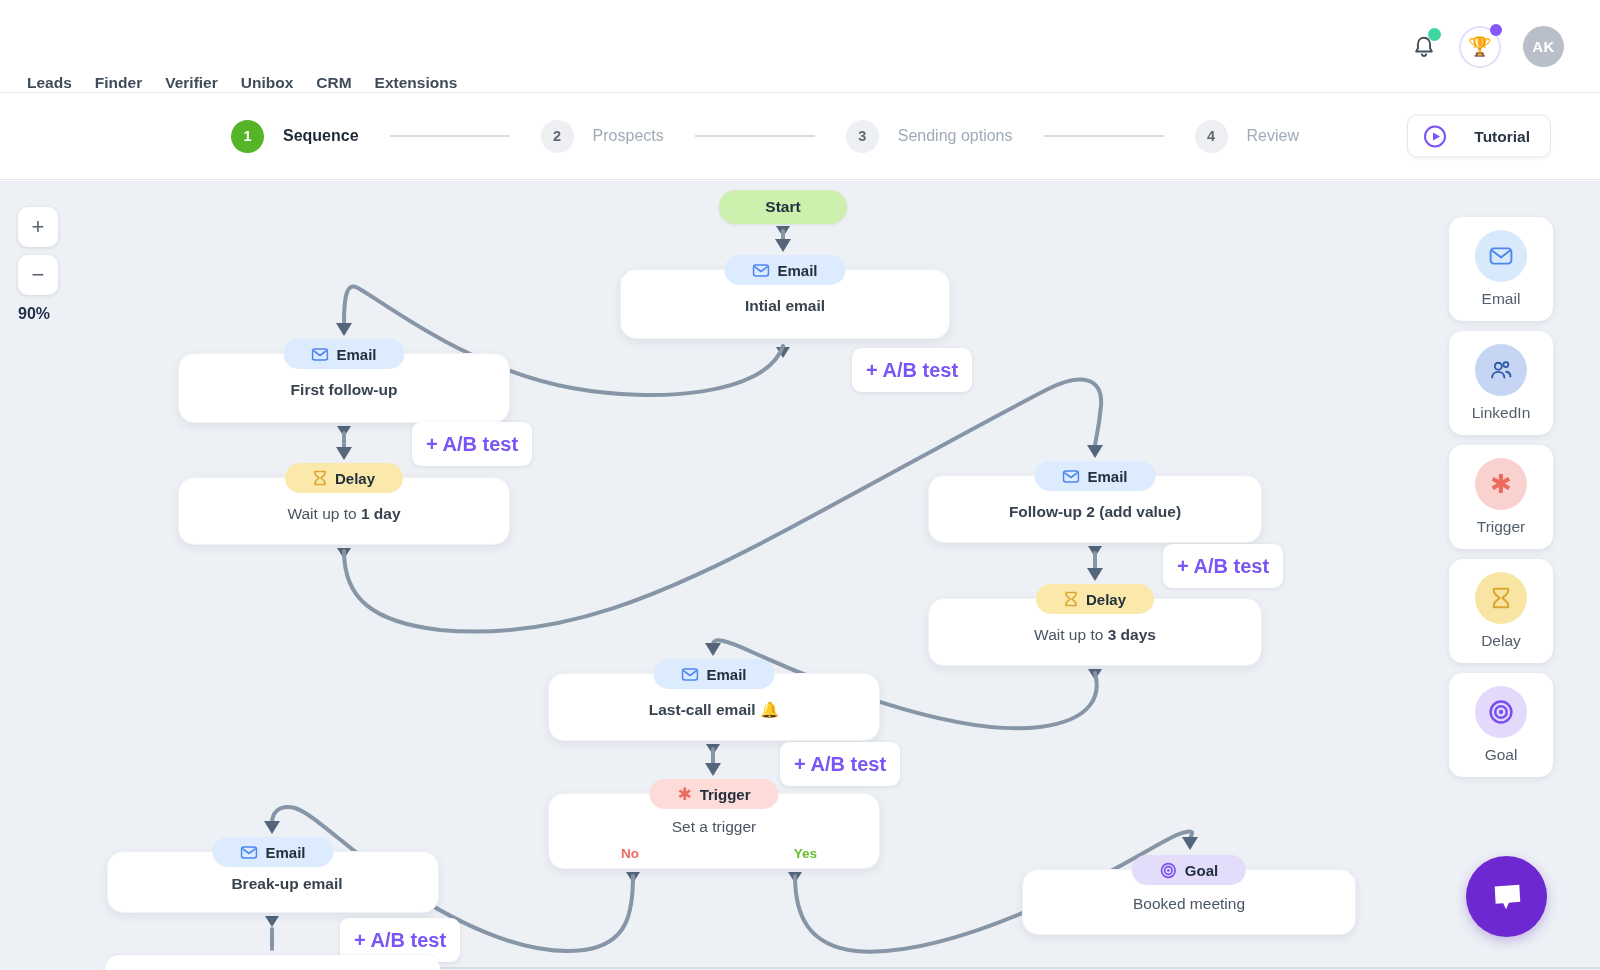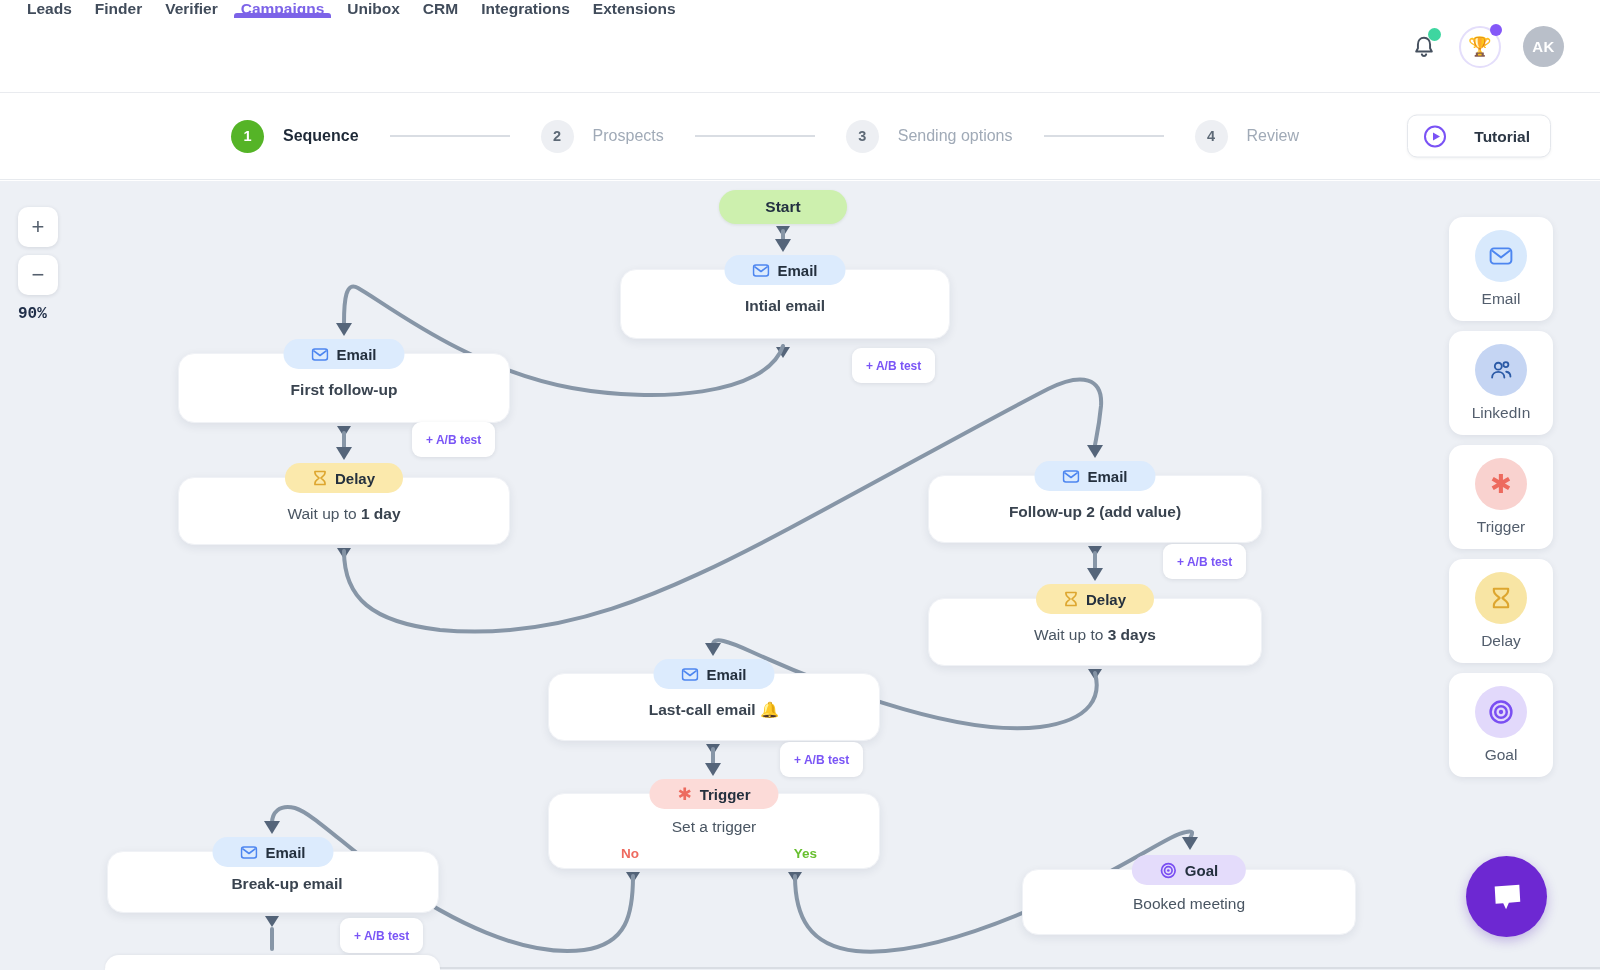--- a/index.html
+++ b/index.html
@@ -3,21 +3,21 @@
 <meta charset="utf-8">
 <style>
   * { margin:0; padding:0; box-sizing:border-box; }
   html,body { width:1600px; height:970px; overflow:hidden; background:#fff;
     font-family:"Liberation Sans","DejaVu Sans",sans-serif; }
   .app { position:relative; width:1600px; height:970px; }
 
   
   .topnav { position:relative; height:93px; background:#fff; border-bottom:1px solid #e9ebef;
     display:flex; align-items:stretch; }
-  .nav-items { display:flex; align-items:flex-start; padding-left:27px; gap:23px; }
+  .nav-items { display:flex; align-items:flex-end; padding-left:27px; gap:23px; }
   .nav-item { display:flex; align-items:center; position:relative; font-size:15.5px;
     font-weight:600; color:#414c5b; cursor:pointer; white-space:nowrap; }
   .nav-item.active { color:#7c63e8; }
   .nav-item.active::after { content:""; position:absolute; left:-7px; right:-7px; bottom:0;
     height:5px; background:#7c63e8; border-radius:3px 3px 0 0; }
   .nav-right { position:absolute; right:36px; top:0; height:93px; display:flex; align-items:center; gap:22px; }
   .bell-wrap { position:relative; width:26px; height:26px; cursor:pointer; }
   .bell-dot { position:absolute; right:-4px; top:-6px; width:13px; height:13px; border-radius:50%;
     background:#3ed6a0; }
   .trophy-wrap { position:relative; width:42px; height:42px; border-radius:50%;
@@ -52,40 +52,40 @@
   
   .canvas { position:absolute; left:0; top:181px; width:1600px; height:789px; background:#edf0f5; }
   .edges { position:absolute; left:0; top:0; pointer-events:none; z-index:1; }
   .edges path { stroke:#8796a7; stroke-width:4; fill:none; stroke-linecap:round; }
   .edges polygon { fill:#55657a; }
 
   .zoom-ctrl { position:absolute; left:18px; top:26px; z-index:5; }
   .zoom-btn { width:40px; height:40px; background:#fff; border-radius:10px;
     box-shadow:0 1px 4px rgba(25,35,55,.12); display:flex; align-items:center; justify-content:center;
     font-size:22px; color:#55606e; cursor:pointer; margin-bottom:8px; font-weight:400; }
-  .zoom-level { margin-top:10px; font-size:16px; font-weight:700; color:#22304a;font-family:Liberation Mono, monospace; }
+  .zoom-level { margin-top:10px; font-size:16px; font-weight:700; color:#22304a; }
 
   .node { position:absolute; z-index:2; background:#fff; border-radius:16px;
     box-shadow:0 3px 10px rgba(30,40,60,.08); border:1px solid #f0f2f6; cursor:pointer; }
   .pill { position:absolute; top:-15px; left:50%; transform:translateX(-50%);
     height:30px; border-radius:16px; display:flex; align-items:center; justify-content:center;
     gap:8px; padding:0 28px; font-size:15px; font-weight:700; color:#24303e; white-space:nowrap; }
   .pill-email { background:#dcebfd; }
   .pill-delay { background:#fbe9ac; }
   .pill-trigger { background:#fcdbd8; }
   .pill-goal { background:#e4dcfb; }
   .node-title { text-align:center; font-size:15.5px; color:#39434f; margin-top:27px; }
   .bold { font-weight:700; }
   .regular { font-weight:400; color:#495562; }
   .start-node { position:absolute; z-index:2; background:#cdf0ae; border-radius:17px;
     display:flex; align-items:center; justify-content:center; font-size:15.5px; font-weight:700;
     color:#233041; cursor:pointer; box-shadow:0 1px 3px rgba(40,80,20,.10); }
-  .ab-pill { position:absolute; z-index:2; height:35px; background:#fff; border-radius:9px;
+  .ab-pill { position:absolute; z-index:2; height:44px; background:#fff; border-radius:9px;
     box-shadow:0 1px 4px rgba(30,40,60,.10); display:flex; align-items:center; padding:0 14px;
-    font-size:12px; font-weight:600; color:#7a55f6; cursor:pointer; white-space:nowrap; }
+    font-size:20px; font-weight:600; color:#7a55f6; cursor:pointer; white-space:nowrap; }
   .port-row { position:absolute; left:0; right:0; bottom:7px; display:flex;
     justify-content:space-between; padding:0 62px 0 72px; font-size:13.5px; font-weight:700; }
   .port-no { color:#ee6a5f; }
   .port-yes { color:#67bf2e; }
 
   
   .palette { position:absolute; left:1449px; top:36px; width:104px; z-index:4; }
   .pal-card { width:104px; height:104px; background:#fff; border-radius:14px;
     box-shadow:0 2px 7px rgba(30,40,60,.08); margin-bottom:10px; display:flex; flex-direction:column;
     align-items:center; justify-content:center; gap:8px; cursor:pointer; }
@@ -111,24 +111,22 @@
 </head>
 <body>
 
 <div class="app">
 
   <header class="topnav">
     <nav class="nav-items">
       <div class="nav-item">Leads</div>
       <div class="nav-item">Finder</div>
       <div class="nav-item">Verifier</div>
-      <div class="nav-item active">Campaigns</div>
       <div class="nav-item">Unibox</div>
       <div class="nav-item">CRM</div>
-      <div class="nav-item">Integrations</div>
       <div class="nav-item">Extensions</div>
     </nav>
     <div class="nav-right">
       <div class="bell-wrap">
         <svg width="26" height="26" viewBox="0 0 24 24">
           <path d="M12,3.5 C8.6,3.5 6.4,6.2 6.4,9.6 v3.6 L4.8,16.2 h14.4 L17.6,13.2 V9.6 C17.6,6.2 15.4,3.5 12,3.5 Z" fill="none" stroke="#46515f" stroke-width="1.8" stroke-linejoin="round"></path>
           <path d="M10,18.8 a2.1,2.1 0 0 0 4,0" fill="none" stroke="#46515f" stroke-width="1.8" stroke-linecap="round"></path>
         </svg>
         <span class="bell-dot"></span>
       </div>

